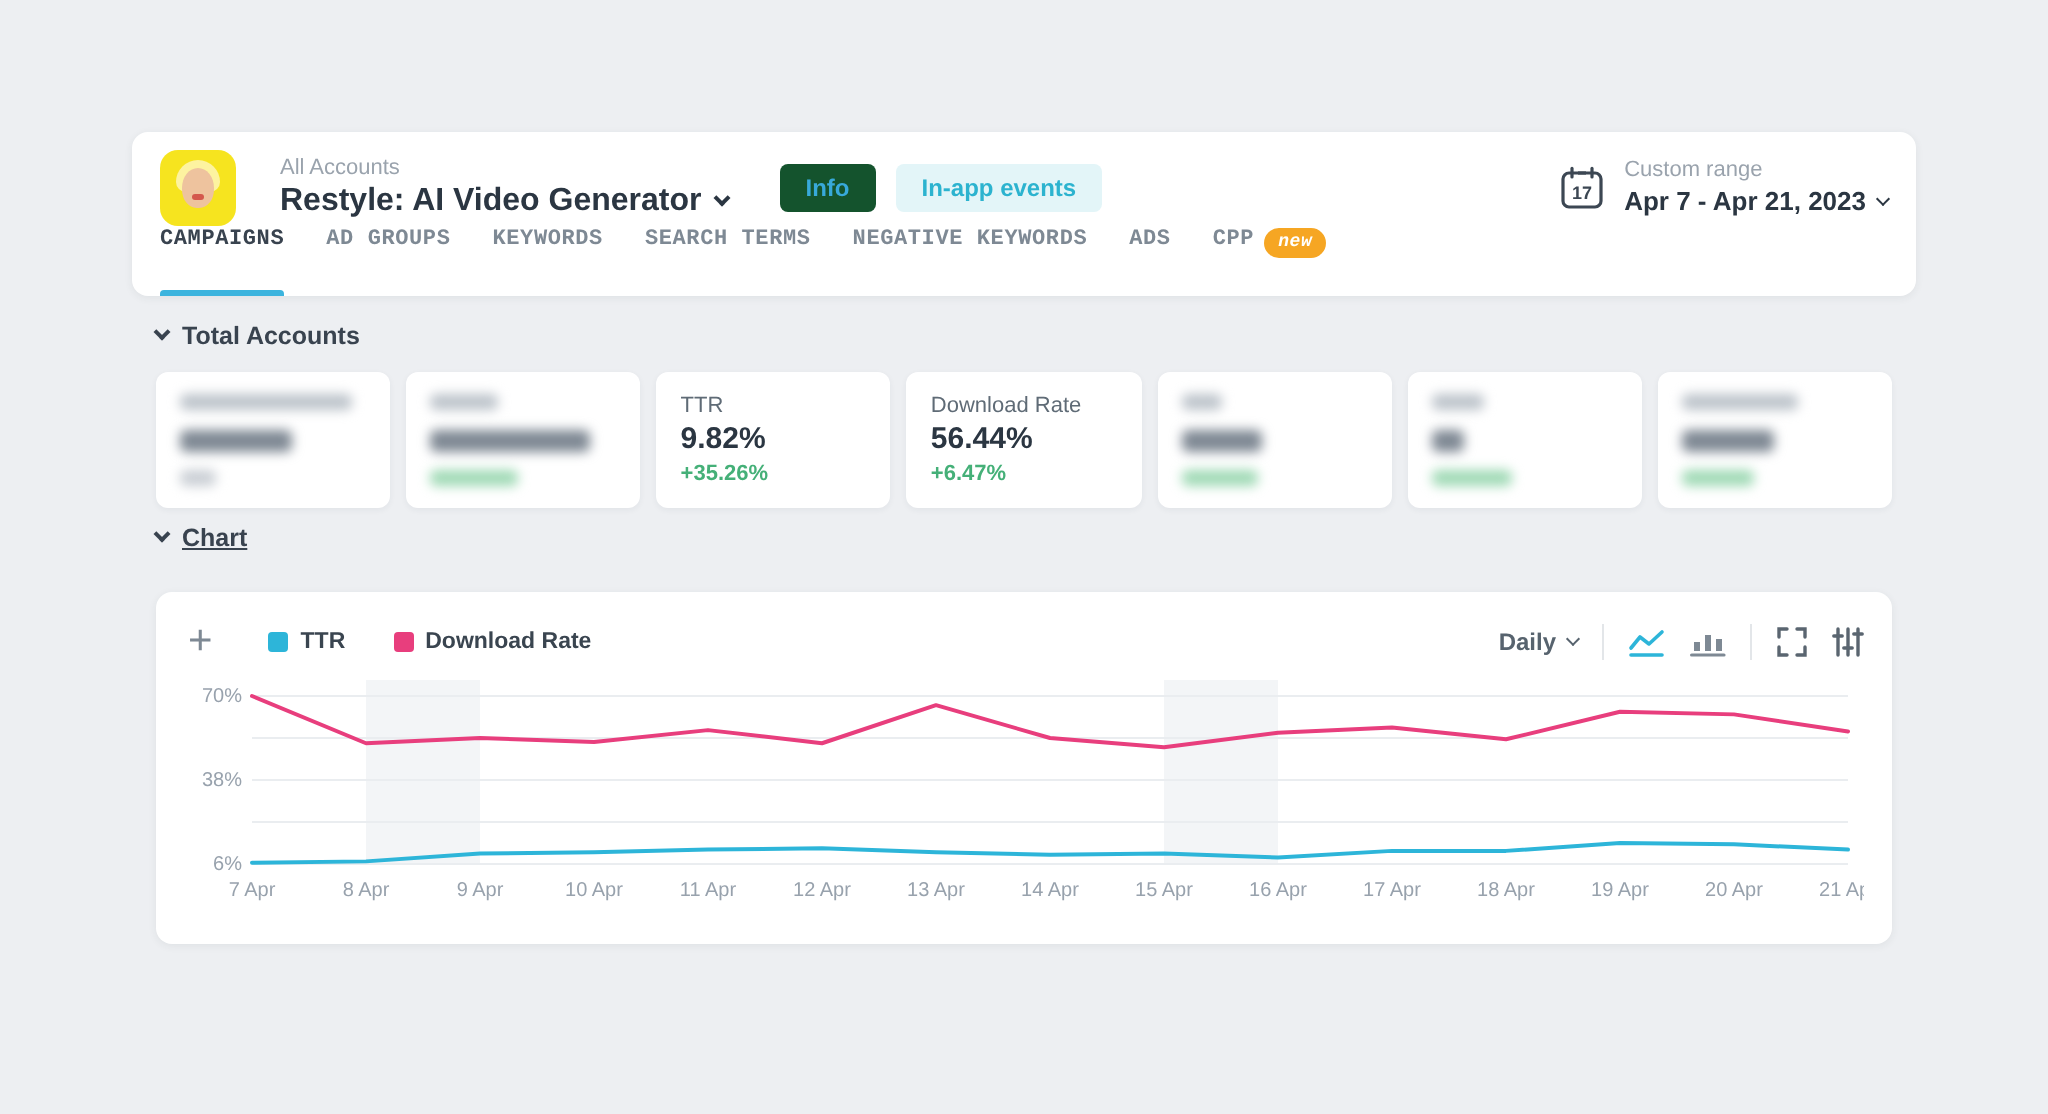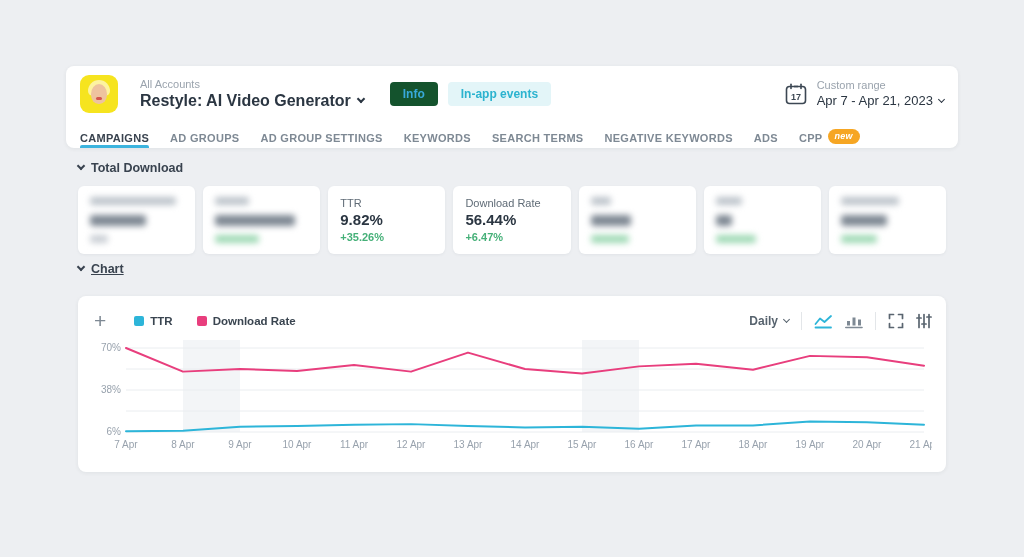--- a/index.html
+++ b/index.html
@@ -20,26 +20,26 @@
   .app-title { font-size:16px; font-weight:700; color:#2b3642; line-height:20px; display:flex; align-items:center; gap:7px; }
   .chev { display:inline-block; width:6px; height:6px; border-right:2px solid currentColor; border-bottom:2px solid currentColor; transform:rotate(45deg); margin-top:-3px; }
   .chev.sm { width:5px; height:5px; border-width:1.6px; }
   .btn { border:none; cursor:pointer; font-family:inherit; border-radius:4px; font-size:12px; font-weight:600; height:24px; padding:0 13px; }
   .btn-info { margin-left:26px; background:#14532d; color:#38a9da; }
   .btn-events { margin-left:10px; background:#e3f5f8; color:#2cb3cf; }
   .spacer { flex:1; }
   .date-range { display:flex; align-items:center; gap:9px; }
   .cal-icon { position:relative; width:24px; height:24px; flex:none; }
   .dr-label { font-size:11px; color:#9aa3ad; line-height:13px; }
-  .dr-value { font-size:13px; font-weight:400; color:#2b3642; line-height:17px; display:flex; align-items:center; gap:6px; }
+  .dr-value { font-size:13px; font-weight:700; color:#2b3642; line-height:17px; display:flex; align-items:center; gap:6px; }
 
   
   .tabs { display:flex; align-items:stretch; gap:21px; padding:0 14px; height:34px; }
-  .tab { display:flex; align-items:flex-end; gap:5px; font-size:11px; font-weight:600; letter-spacing:.3px;
-    color:#7e8994; position:relative; cursor:pointer; padding-bottom:4px; }
+  .tab { display:flex; align-items:flex-start; gap:5px; font-size:11px; font-weight:600; letter-spacing:.3px;
+    color:#7e8994; position:relative; cursor:pointer; padding-bottom:4px;font-family:Liberation Mono, monospace; }
   .tab.active { color:#39434f; }
   .tab.active::after { content:""; position:absolute; left:0; right:0; bottom:0; height:3px; border-radius:2px 2px 0 0; background:#3cb4de; }
   .badge-new { background:#f6a623; color:#ffffff; font-size:9px; font-style:italic; font-weight:700;
     padding:2px 7px 3px; border-radius:9px; }
 
   
   .section-heading { position:absolute; left:78px; display:flex; align-items:center; gap:7px;
     font-size:12.5px; font-weight:700; color:#39434f; cursor:pointer; }
   .section-heading .chev { color:#39434f; margin-top:-4px; }
   #heading-summary { top:161px; }
@@ -116,44 +116,41 @@
       </div>
     </div>
     <nav class="tabs">
       <div class="tab active">
           <span>CAMPAIGNS</span>
         </div>
       <div class="tab">
           <span>AD GROUPS</span>
         </div>
       <div class="tab">
-          <span>AD GROUP SETTINGS</span>
-        </div>
-      <div class="tab">
           <span>KEYWORDS</span>
         </div>
       <div class="tab">
           <span>SEARCH TERMS</span>
         </div>
       <div class="tab">
           <span>NEGATIVE KEYWORDS</span>
         </div>
       <div class="tab">
           <span>ADS</span>
         </div>
       <div class="tab">
         <span>CPP</span>
         <span class="badge-new">new</span>
       </div>
     </nav>
   </section>
 
   <div class="section-heading" id="heading-summary">
     <span class="chev"></span>
-    <span>Total Download</span>
+    <span>Total Accounts</span>
   </div>
 
   <div class="cards-row">
     <div class="sum-card">
       <div class="blur-line bl-label" style="width:86px"></div>
       <div class="blur-line bl-value" style="width:56px"></div>
       <div class="blur-line bl-sub" style="width:18px"></div>
     </div>
     <div class="sum-card">
       <div class="blur-line bl-label" style="width:34px"></div>

